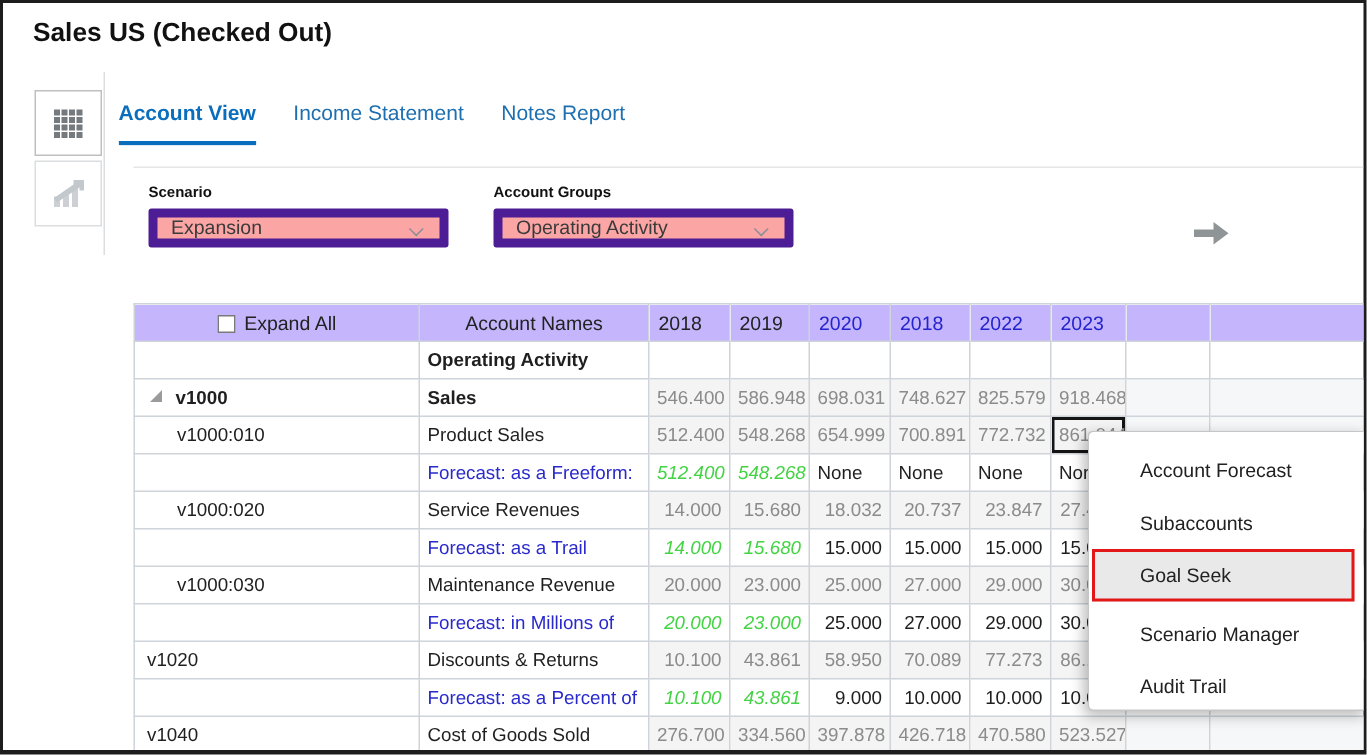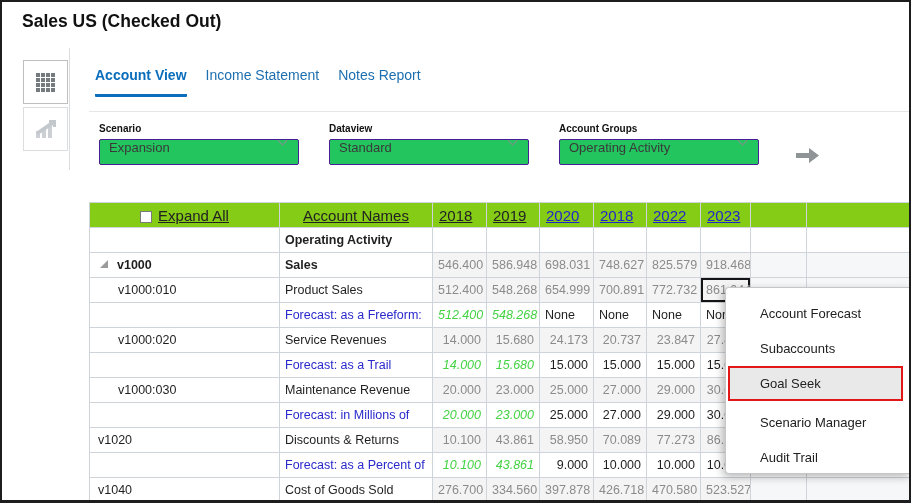--- a/index.html
+++ b/index.html
@@ -16,42 +16,42 @@
   .page-title { position:absolute; left:20px; top:9px; font-size:17.5px; font-weight:bold; color:#111; }
 
   
   .rail { position:absolute; left:10px; top:46px; width:58px; height:122px; border-right:1px solid #dadde0; background:#fff; }
   .rail-btn { position:absolute; left:11px; width:45px; height:44px; background:#fff; display:flex; align-items:center; justify-content:center; cursor:pointer; }
   .rail-btn.active { top:12px; border:1px solid #bfbfbf; }
   .rail-btn.inactive { top:59px; border:1px solid #dcdddf; }
   .grid-icon { display:grid; grid-template-columns:repeat(4,4px); grid-template-rows:repeat(4,4px); gap:1px; }
   .grid-icon span { background:#757a7e; }
   
-  .tabs { position:absolute; left:93px; top:65px; display:flex; gap:19px; }
+  .tabs { position:absolute; left:77px; top:65px; display:flex; gap:25px; }
   .tab { font-size:14px; color:#1e6fb0; padding-bottom:11px; cursor:pointer; white-space:nowrap; }
   .tab.active { color:#0a6ebd; font-weight:bold; border-bottom:3px solid #0a6ebd; border-radius:1px; }
   .tabs-divider { position:absolute; left:87px; top:109px; width:820px; height:1px; background:#e6e6e6; }
 
   
   .filters { position:absolute; left:97px; top:121px; display:flex; gap:30px; }
   .filter { width:200px; }
   .filter-label { font-size:10px; font-weight:bold; color:#111; margin-bottom:5px; display:block; }
-  .select { width:200px; height:26px; border:1px solid #4c1d95; border-radius:2px; background:#22c55e;
-            display:flex; align-items:flex-start; justify-content:space-between; padding:0 12px 0 9px;
+  .select { width:200px; height:26px; border:6px solid #4c1d95; border-radius:2px; background:#fca5a5;
+            display:flex; align-items:flex-end; justify-content:space-between; padding:0 12px 0 9px;
             font-size:13px; color:#3a3a3a; cursor:pointer; }
   .chev { width:7px; height:7px; border-right:1.6px solid #8b9096; border-bottom:1.6px solid #8b9096;
           transform:rotate(45deg) translate(-2px,-2px); }
   .go-arrow { position:absolute; left:792px; top:143px; width:28px; height:22px; cursor:pointer; }
 
   
   .grid-table { position:absolute; left:87px; top:200px; width:824px; border-collapse:collapse; table-layout:fixed;
                 font-size:12.5px; color:#1f1f1f; }
   .grid-table th, .grid-table td { border:1px solid #ced4d9; height:25px; padding:0 5px; overflow:hidden; white-space:nowrap; }
   .grid-table { border:1px solid #a3abb2; }
-  .grid-table th { font-weight:normal; font-size:15px; color:#222; background:#84cc16; text-align:center;text-decoration:underline; }
+  .grid-table th { font-weight:normal; font-size:13px; color:#222; background:#c4b5fd; text-align:center; }
   th.year { text-align:left; padding-left:6px; }
   th.year.future { color:#2424cc; }
   .cb { display:inline-block; width:12px; height:12px; border:1px solid #7a7a7a; background:#fff; vertical-align:-2px; margin-right:6px; }
   .c-code { text-align:left; }
   .tri { display:inline-block; width:0; height:0; border-bottom:8px solid #9b9b9b; border-left:8px solid transparent; margin-right:9px; vertical-align:1px; }
   .c-name { text-align:left; padding-left:6px; }
   .bold { font-weight:bold; }
   .link { color:#2929cc; }
   .c-val { text-align:right; }
   .v-hist { background:#f4f4f4; color:#8b8b8b; }
@@ -108,27 +108,20 @@
   <div class="tab">Income Statement</div>
   <div class="tab">Notes Report</div>
 </div>
 <div class="tabs-divider"></div>
 
 <div class="filters">
   <div class="filter">
     <span class="filter-label">Scenario</span>
     <div class="select">
       <span>Expansion</span>
-      <span class="chev"></span>
-    </div>
-  </div>
-  <div class="filter">
-    <span class="filter-label">Dataview</span>
-    <div class="select">
-      <span>Standard</span>
       <span class="chev"></span>
     </div>
   </div>
   <div class="filter">
     <span class="filter-label">Account Groups</span>
     <div class="select">
       <span>Operating Activity</span>
       <span class="chev"></span>
     </div>
   </div>
@@ -217,21 +210,21 @@
         <td class="c-val v-none">None</td>
         <td class="c-val v-none">None</td>
         <td></td>
         <td></td>
       </tr>
       <tr>
         <td class="c-code" style="padding-left: 28px;"><span>v1000:020</span></td>
         <td class="c-name">Service Revenues</td>
         <td class="c-val v-hist">14.000</td>
         <td class="c-val v-hist">15.680</td>
-        <td class="c-val v-hist">24.173</td>
+        <td class="c-val v-hist">18.032</td>
         <td class="c-val v-hist">20.737</td>
         <td class="c-val v-hist">23.847</td>
         <td class="c-val v-hist">27.424</td>
         <td class="v-trail-data"></td>
         <td class="v-trail-data"></td>
       </tr>
       <tr>
         <td class="c-code" style="padding-left: 8px;"><span></span></td>
         <td class="c-name link">Forecast: as a Trail</td>
         <td class="c-val v-green">14.000</td>

